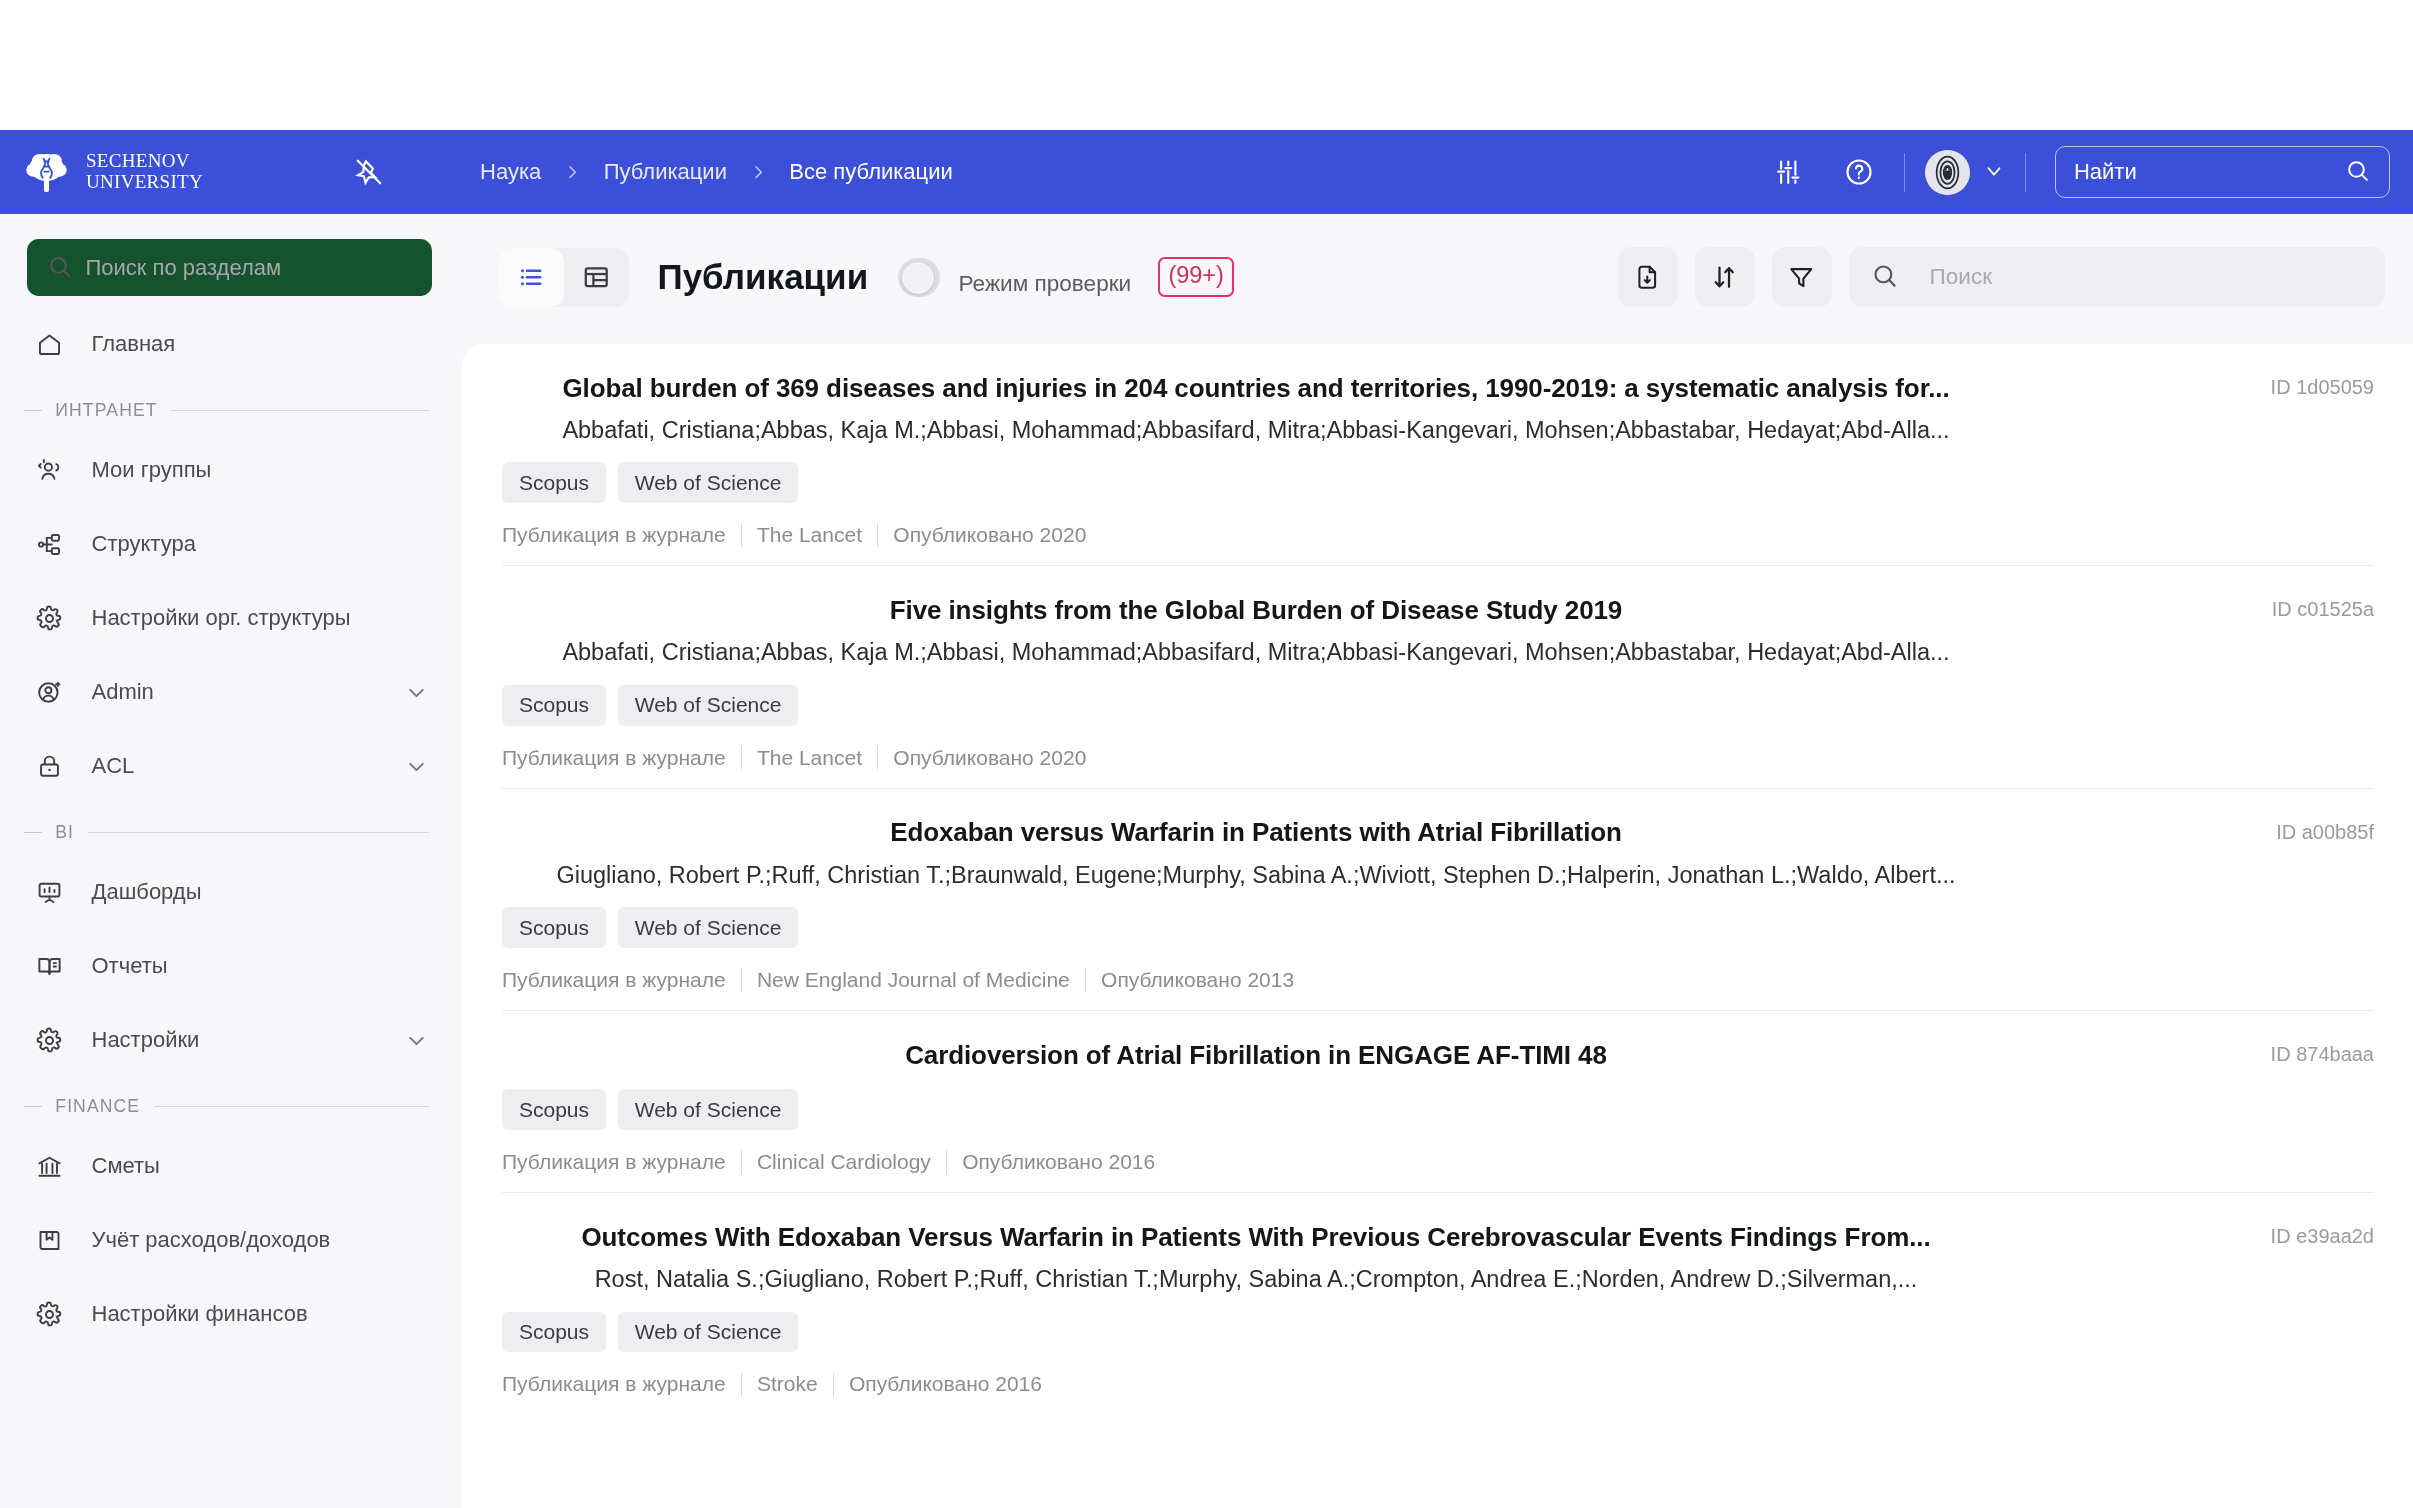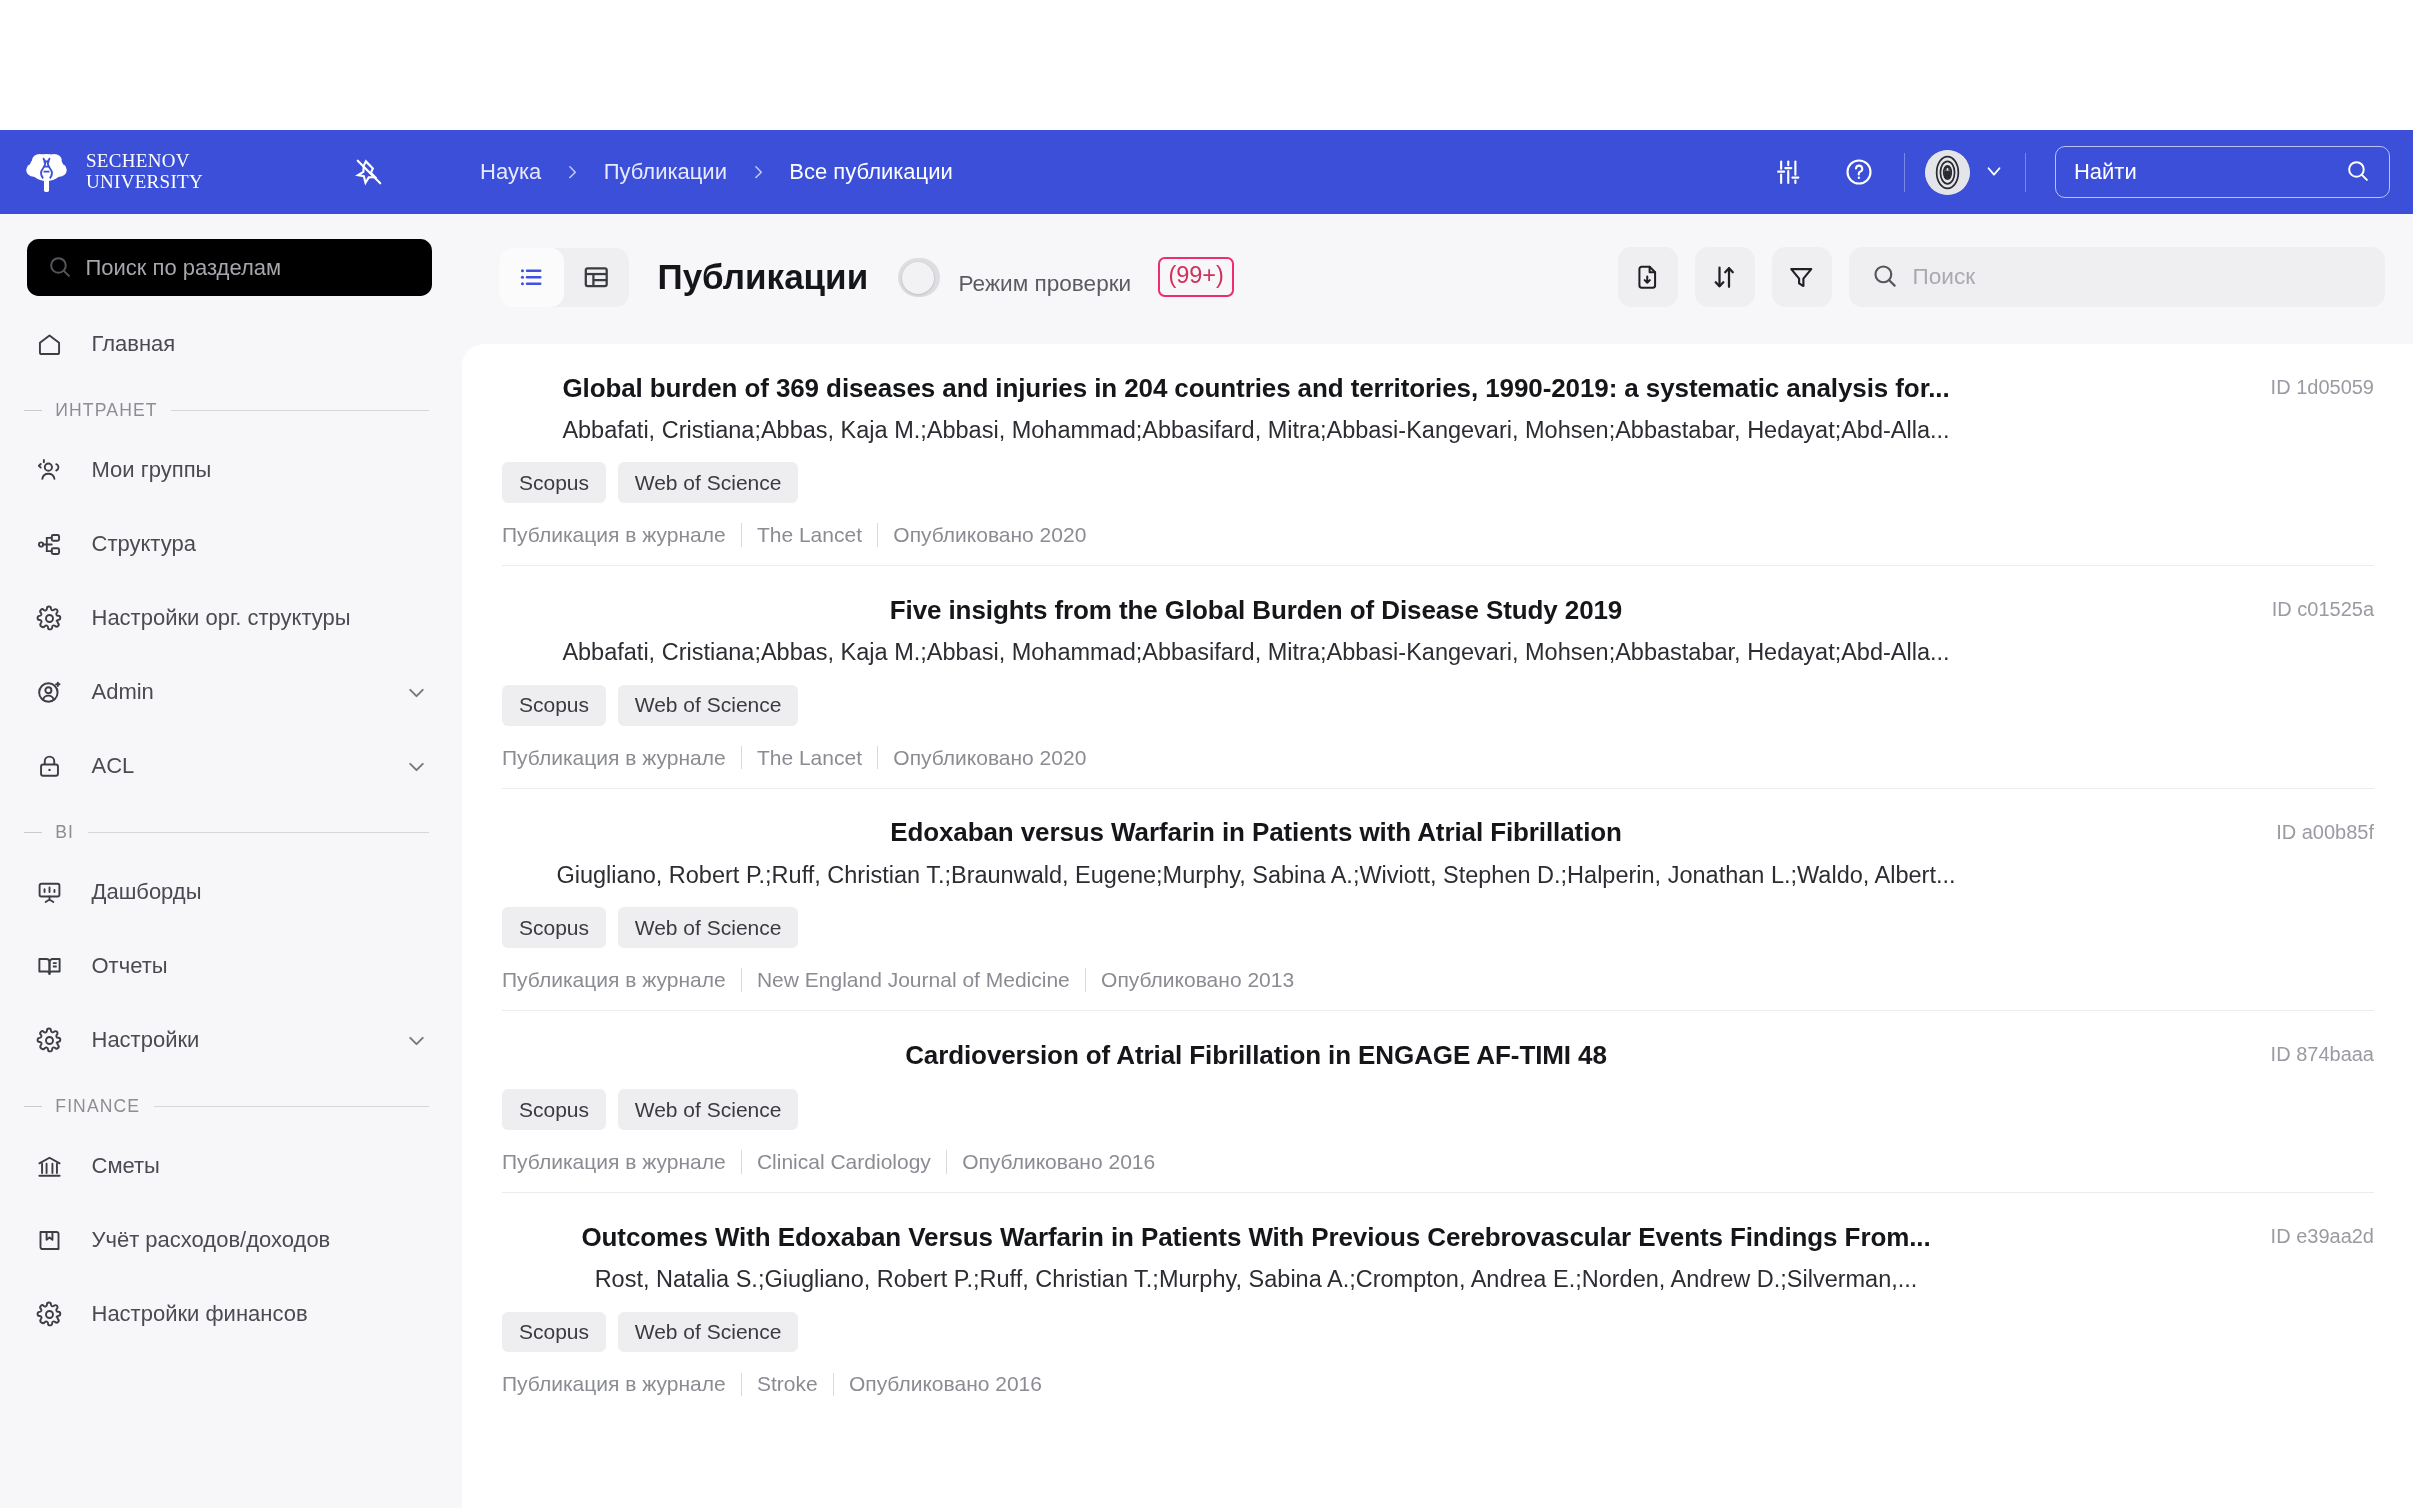--- a/index.html
+++ b/index.html
@@ -146,21 +146,21 @@
     width: 459px;
     height: 1295px;
     background: #f7f7f9;
     box-sizing: border-box;
     padding-top: 25px;
     overflow: hidden;
   }
   .side-search {
     margin: 0 27px 0 27px;
     height: 57px;
-    background: #000000;
+    background: #14532d;
     border-radius: 11.7px;
     display: flex;
     align-items: center;
     padding: 0 20px;
     box-sizing: border-box;
     gap: 13.4px;
     cursor: text;
   }
   .side-search .ph {
     color: #a6a7ad;
@@ -303,21 +303,21 @@
     display: flex; align-items: center; justify-content: center;
     cursor: pointer;
   }
   .tb-search {
     width: 536px; height: 60px;
     background: #efeff1;
     border-radius: 13.4px;
     display: flex; align-items: center;
     padding: 0 22px;
     box-sizing: border-box;
-    gap: 15px;
+    gap: 32px;
     cursor: text;
   }
   .tb-search .ph { font-size: 22.6px; color: #a9aab0; }
 
   
   .pub-card {
     position: absolute;
     left: 462px;
     top: 344px;
     width: 1952px;

